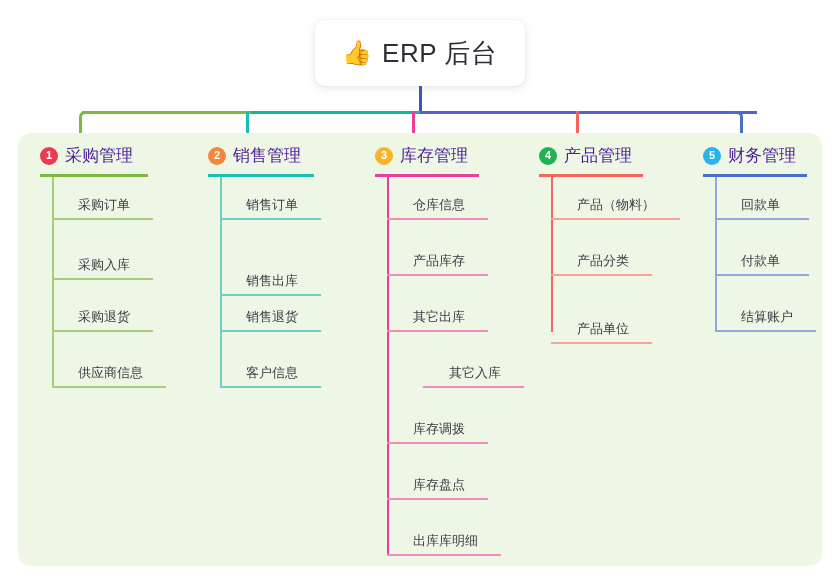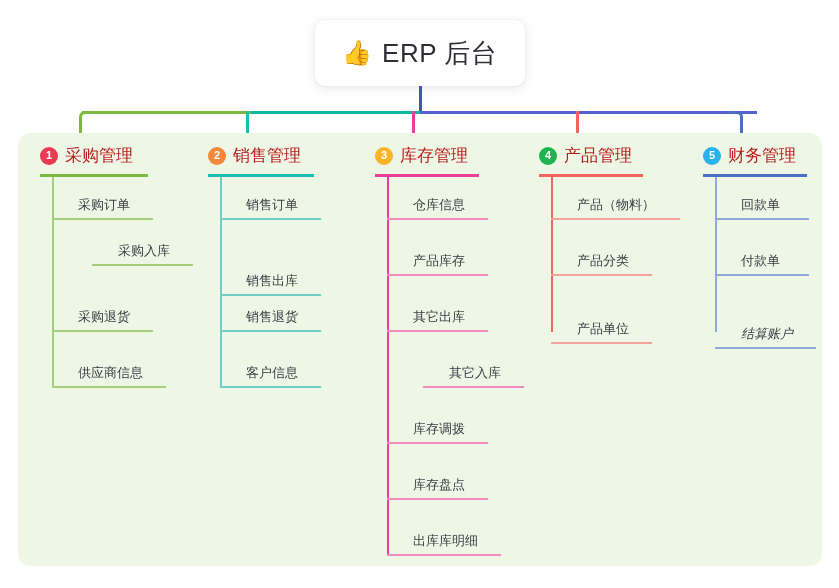--- a/index.html
+++ b/index.html
@@ -50,21 +50,21 @@
   .col-head{
     position:absolute;top:11px;left:0;
     display:flex;align-items:center;gap:7px;white-space:nowrap;
   }
   .badge{
     width:18px;height:18px;border-radius:50%;
     display:flex;align-items:center;justify-content:center;
     color:#ffffff;font-size:11px;font-weight:bold;line-height:1;
     flex:0 0 auto;
   }
-  .head-label{font-size:17px;color:#b91c1c;}
+  .head-label{font-size:17px;color:#4c1d95;}
   .head-rule{position:absolute;height:3px;left:0;top:41px;}
   .spine{position:absolute;width:2px;left:12px;top:44px;}
 
   .leaf{position:absolute;left:12px;}
   .leaf-label{
     position:absolute;left:26px;top:0;font-size:13px;color:#3a3d44;
     white-space:nowrap;
   }
   .leaf-rule{position:absolute;left:0;top:22px;height:2px;}
 </style>
@@ -101,21 +101,21 @@
         <div class="col-head">
           <span class="badge" style="background: rgb(234, 59, 82);">1</span>
           <span class="head-label">采购管理</span>
         </div>
         <div class="head-rule" style="width: 108px; background: rgb(124, 184, 66);"></div>
         <div class="spine" style="background: rgb(165, 207, 126); height: 211px;"></div>
         <div class="leaf" style="top: 63px; width: 101px; height: 24px; font-family: Liberation Serif, serif;">
           <div class="leaf-label">采购订单</div>
           <div class="leaf-rule" style="width: 101px; background: rgb(165, 207, 126);"></div>
         </div>
-        <div class="leaf" style="top: 109px; width: 101px; height: 24px; margin-left: 40px;">
+        <div class="leaf" style="top: 123px; width: 101px; height: 24px;">
           <div class="leaf-label">采购入库</div>
           <div class="leaf-rule" style="width: 101px; background: rgb(165, 207, 126);"></div>
         </div>
         <div class="leaf" style="top: 175px; width: 101px; height: 24px;">
           <div class="leaf-label">采购退货</div>
           <div class="leaf-rule" style="width: 101px; background: rgb(165, 207, 126);"></div>
         </div>
         <div class="leaf" style="top: 231px; width: 114px; height: 24px;">
           <div class="leaf-label">供应商信息</div>
           <div class="leaf-rule" style="width: 114px; background: rgb(165, 207, 126);"></div>
@@ -209,20 +209,20 @@
         <div class="head-rule" style="width: 104px; background: rgb(74, 111, 196);"></div>
         <div class="spine" style="background: rgb(144, 168, 221); height: 155px;"></div>
         <div class="leaf" style="top: 63px; width: 94px; height: 24px;">
           <div class="leaf-label">回款单</div>
           <div class="leaf-rule" style="width: 94px; background: rgb(144, 168, 221);"></div>
         </div>
         <div class="leaf" style="top: 119px; width: 94px; height: 24px;">
           <div class="leaf-label">付款单</div>
           <div class="leaf-rule" style="width: 94px; background: rgb(144, 168, 221);"></div>
         </div>
-        <div class="leaf" style="top: 192px; width: 101px; height: 24px; font-style: italic;">
+        <div class="leaf" style="top: 175px; width: 101px; height: 24px;">
           <div class="leaf-label">结算账户</div>
           <div class="leaf-rule" style="width: 101px; background: rgb(144, 168, 221);"></div>
         </div>
       </div>
     </div>
 
 </div>
 
 </body></html>

